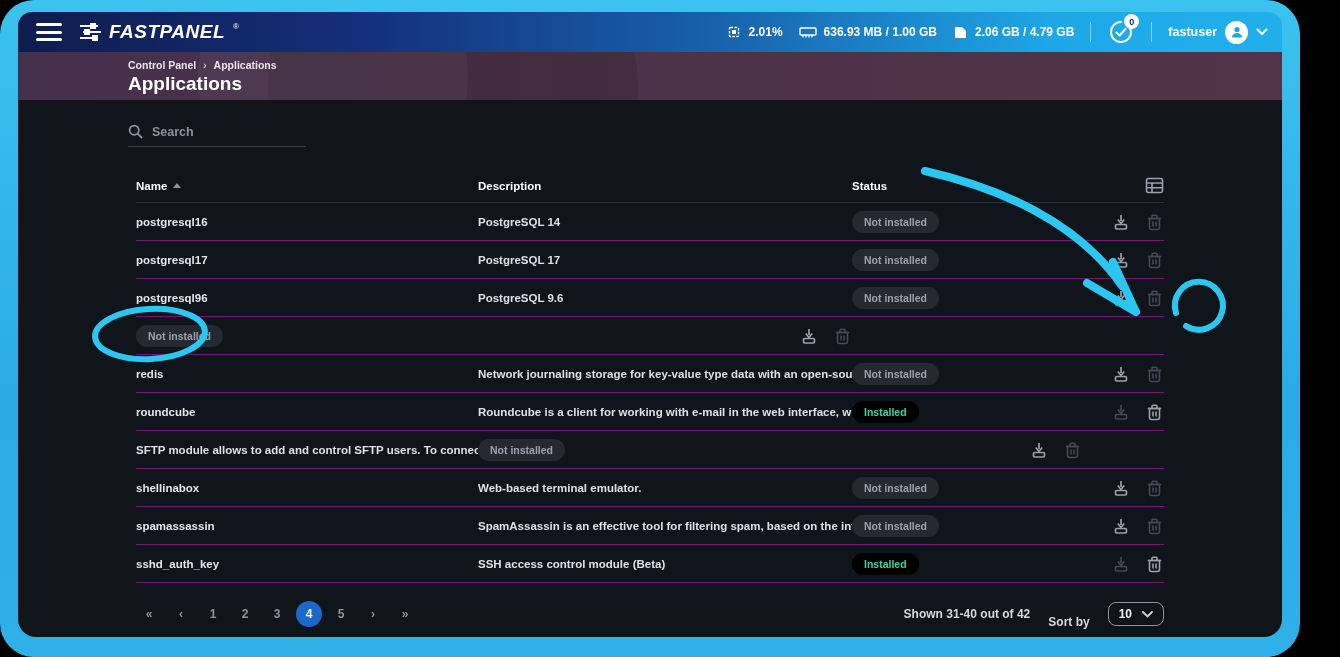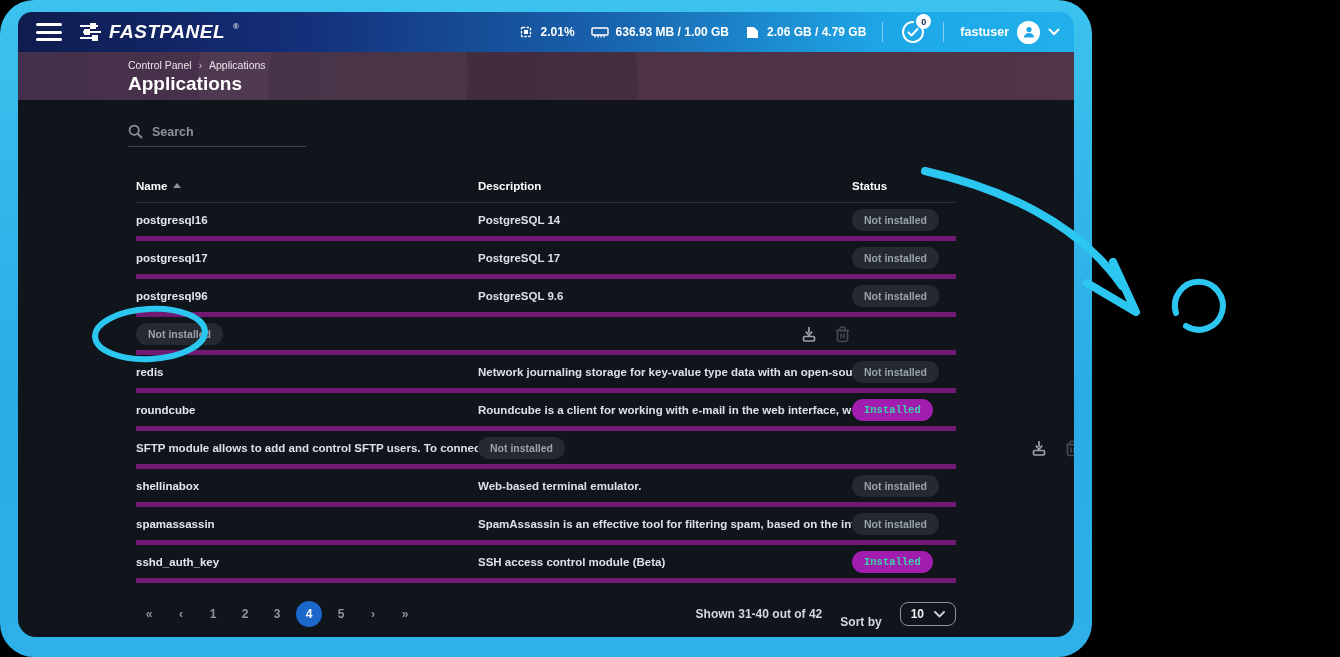--- a/index.html
+++ b/index.html
@@ -1,18 +1,18 @@
 <!DOCTYPE html>
 <html><head>
 <meta charset="utf-8">
 <style>
   * { margin:0; padding:0; box-sizing:border-box; }
   html,body { width:1340px; height:657px; background:#000; font-family:"Liberation Sans", sans-serif; overflow:hidden; }
 
-  .frame { position:absolute; inset:0; width:1092px; height:657px; border-radius:34px;
+  .frame { position:absolute; inset:0; width:1300px; height:657px; border-radius:34px;
            background:linear-gradient(180deg,#3cc2ee 0%,#2aabe6 60%,#2fb0e8 100%); }
 
   
   .topbar { position:absolute; top:12px; left:18px; right:18px; height:40px;
             border-radius:14px 14px 0 0; display:flex; align-items:center; padding:0 14px;
             background:linear-gradient(90deg,#0f1c4e 0%,#142e78 26%,#1861ab 55%,#1ea7e7 82%,#21b0ec 100%); }
   .hamburger { width:26px; height:18px; display:flex; flex-direction:column; justify-content:space-between; cursor:pointer; margin:0 16px 0 4px; }
   .hamburger span { display:block; height:3px; background:#fff; border-radius:2px; }
   .brand { display:flex; align-items:center; gap:7px; color:#fff; }
   .brand-text { font-size:19px; font-weight:bold; font-style:italic; letter-spacing:.5px; }
@@ -27,41 +27,41 @@
   .user-name { font-size:12.5px; font-weight:bold; }
   .avatar { width:23px; height:23px; border-radius:50%; background:#fff; display:flex; align-items:center; justify-content:center; }
 
   
   .panel { position:absolute; top:52px; left:18px; right:18px; bottom:20px;
            background:#10141b; border-radius:0 0 18px 18px; overflow:hidden; }
   .band { position:relative; height:48px; background:linear-gradient(90deg,#45304b 0%,#4c3248 45%,#513447 100%); overflow:hidden; }
   .band-circle1 { position:absolute; left:180px; top:-110px; width:270px; height:270px; border-radius:50%; background:rgba(255,255,255,0.04); }
   .band-circle2 { position:absolute; left:250px; top:-150px; width:370px; height:370px; border-radius:50%; background:rgba(0,0,0,0.10); }
   .band-inner { position:relative; padding:7px 0 0 110px; color:#fff; }
-  .breadcrumb { font-size:10.5px; font-weight:normal; color:#e9e4ea; display:flex; gap:7px; align-items:center; }
+  .breadcrumb { font-size:10.5px; font-weight:bold; color:#e9e4ea; display:flex; gap:7px; align-items:center; }
   .crumb-sep { font-size:10px; color:#cfc6d1; }
   .page-title { font-size:19px; font-weight:bold; margin-top:2px; }
 
   
   .search-wrap { margin:24px 0 0 110px; width:178px; display:flex; align-items:center; gap:9px;
                  border-bottom:1px solid #3c4350; padding-bottom:7px; }
   .search-input { background:transparent; border:none; outline:none; color:#cfd4db; font-size:12.5px; width:130px; font-family:"Liberation Sans",sans-serif; }
   .search-input::placeholder { color:#8b929d; font-weight:bold; }
 
   
   .table { margin:22px 118px 0 118px; }
-  .trow { display:grid; grid-template-columns:342px 374px 230px 1fr; align-items:center; height:38px; border-bottom:5px solid #701a75; }
+  .trow { display:grid; grid-template-columns:342px 374px 230px 1fr; align-items:center; height:38px; border-bottom:1px solid #701a75; }
   .thead { border-bottom:1px solid #2a2f38; height:34px; }
   .th { font-size:11.5px; font-weight:bold; color:#fff; display:flex; align-items:center; gap:6px; }
   .sort-asc { width:0; height:0; border-left:4px solid transparent; border-right:4px solid transparent; border-bottom:5px solid #8d95a1; }
   .cell-name { font-size:11.5px; font-weight:bold; color:#e3e7ed; }
   .cell-desc { font-size:11.5px; font-weight:bold; color:#dcе0e7; color:#dce0e7; white-space:nowrap; overflow:hidden; }
   .badge { display:inline-block; font-size:10.5px; font-weight:bold; padding:5px 12px; border-radius:12px; }
   .badge.not { background:#252a32; color:#9aa2ad; }
-  .badge.inst { background:#a21caf; color:#3bd3a8;font-family:Liberation Mono, monospace; }
+  .badge.inst { background:#000000; color:#3bd3a8; }
   .actions { display:flex; justify-content:flex-end; gap:13px; }
   .icon-btn { width:20px; height:20px; cursor:pointer; display:flex; align-items:center; justify-content:center; }
   .icon-btn svg { stroke:#99a1ac; }
   .icon-btn.disabled svg { stroke:#434955; }
   .cols-btn { margin-left:auto; cursor:pointer; }
 
   
   .footer { margin:16px 118px 0 118px; display:flex; align-items:center; }
   .pager { display:flex; align-items:center; gap:6px; }
   .page-btn { min-width:26px; height:26px; border-radius:50%; display:flex; align-items:center; justify-content:center;

